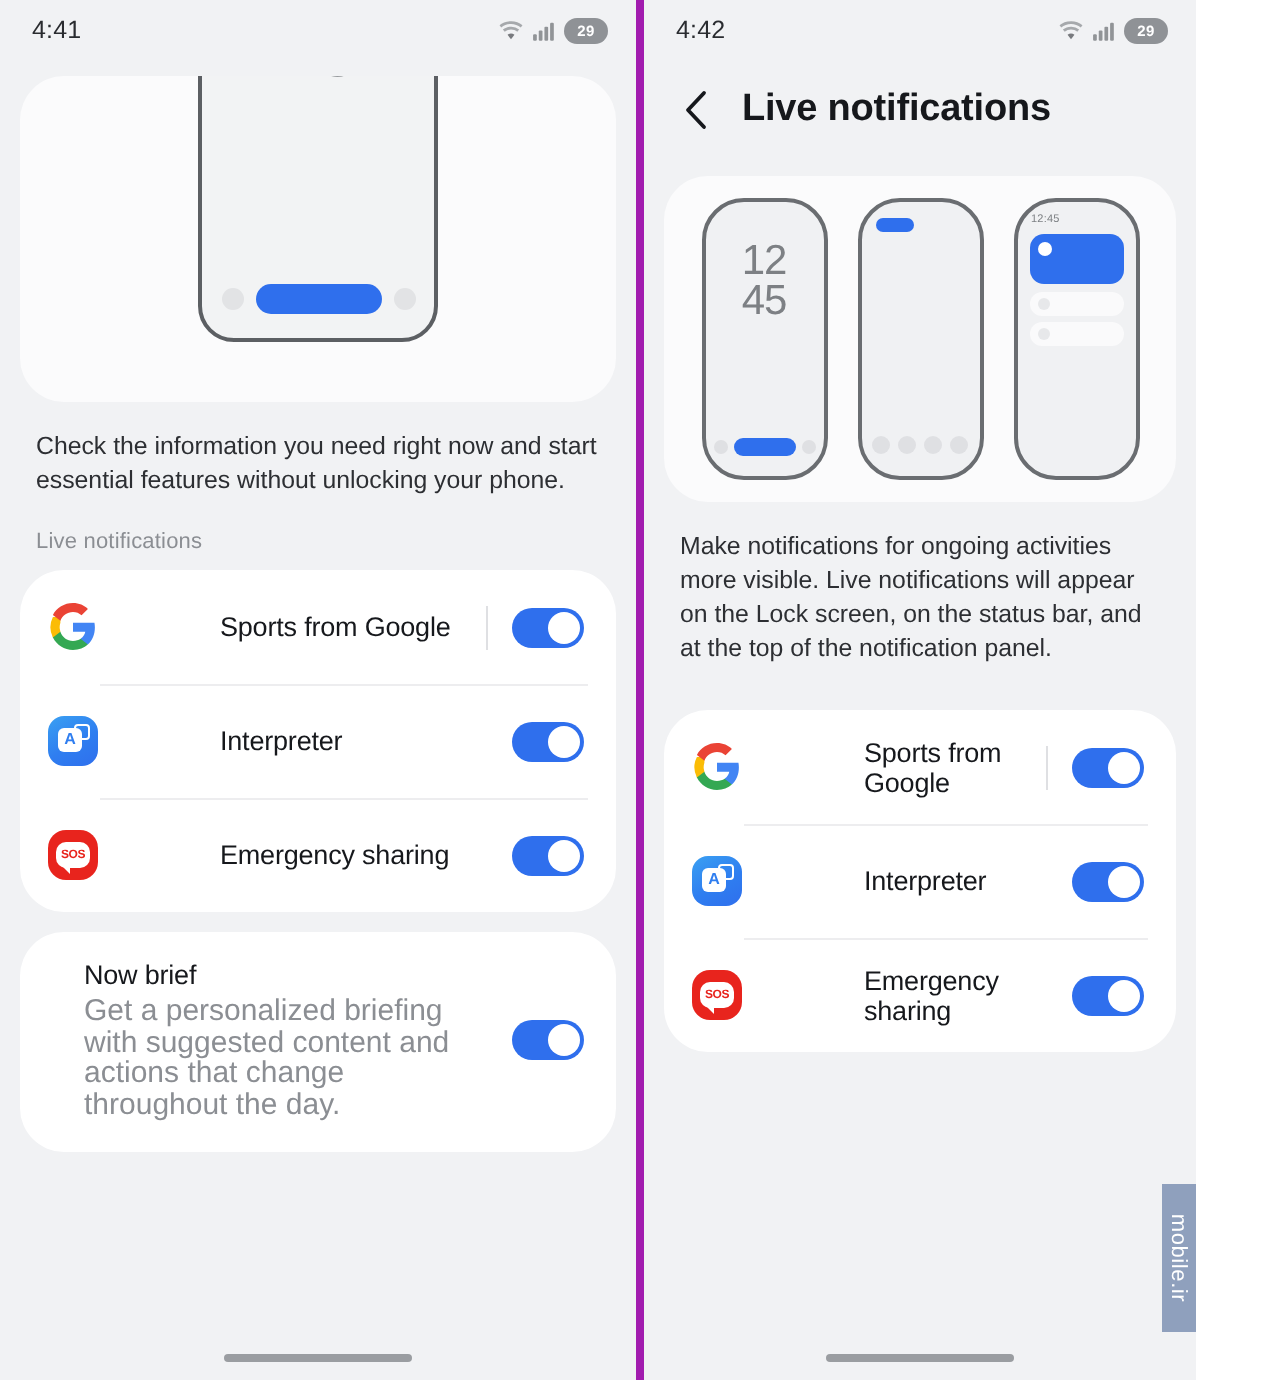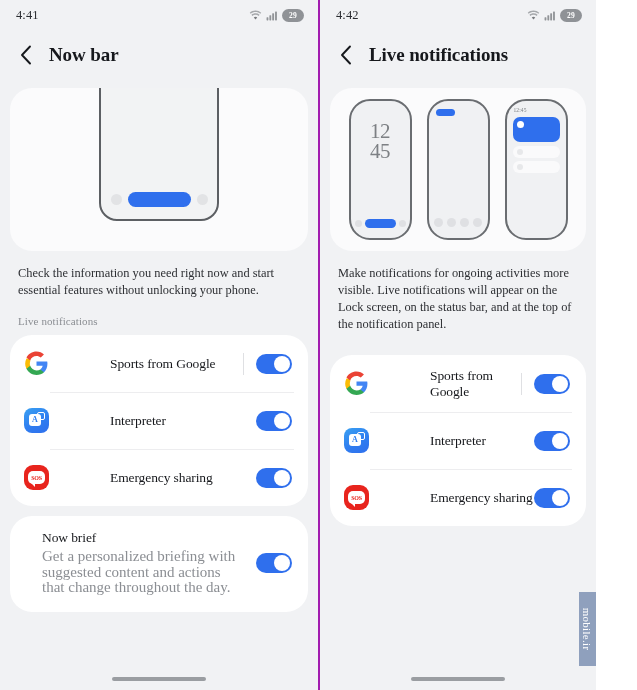--- a/index.html
+++ b/index.html
@@ -9,24 +9,24 @@
     font-family:"Liberation Sans","DejaVu Sans",sans-serif;
     overflow:hidden;
     -webkit-font-smoothing:antialiased;
   }
   .screens{display:flex;width:637px;height:690px;}
   .screen{
     position:relative;
     height:690px;
     background:#f1f2f4;
     overflow:hidden;
-    display:flex;flex-direction:column;font-family:Liberation Serif, serif;
+    display:flex;flex-direction:column;
   }
   .screen.left{width:318px;}
-  .screen.right{width:276px;border-left:2px solid #a21caf;}
+  .screen.right{width:276px;border-left:4px solid #a21caf;}
 
   
   .statusbar{
     height:30px;flex:0 0 30px;
     display:flex;align-items:center;justify-content:space-between;
     padding:0 14px 0 16px;
     box-sizing:border-box;
   }
   .clock{font-size:12.5px;color:#2a2c30;font-weight:400;letter-spacing:.1px;}
   .sysicons{display:flex;align-items:center;gap:4px;}
@@ -245,28 +245,20 @@
         <svg class="sig-ic" viewBox="0 0 22 20">
           <rect x="1" y="13" width="3.4" height="6" rx="1" fill="#6d7074"></rect>
           <rect x="6.2" y="9.5" width="3.4" height="9.5" rx="1" fill="#6d7074"></rect>
           <rect x="11.4" y="6" width="3.4" height="13" rx="1" fill="#6d7074"></rect>
           <rect x="16.6" y="2.5" width="3.4" height="16.5" rx="1" fill="#6d7074"></rect>
         </svg>
         <div class="batt">29</div>
       </div>
     </div>
 
-    <div class="appbar">
-      <div class="backbtn">
-        <svg width="12" height="20" viewBox="0 0 12 20">
-          <path d="M10 1.5L2 10l8 8.5" fill="none" stroke="#16181c" stroke-width="1.9" stroke-linecap="round" stroke-linejoin="round"></path>
-        </svg>
-      </div>
-      <div class="apptitle">Now bar</div>
-    </div>
 
     <div class="content">
 
       <div class="hero">
         <div class="phone-clip">
           <div class="bigtime">45</div>
           <div class="dockrow">
             <div class="dot"></div>
             <div class="pill"></div>
             <div class="dot"></div>

